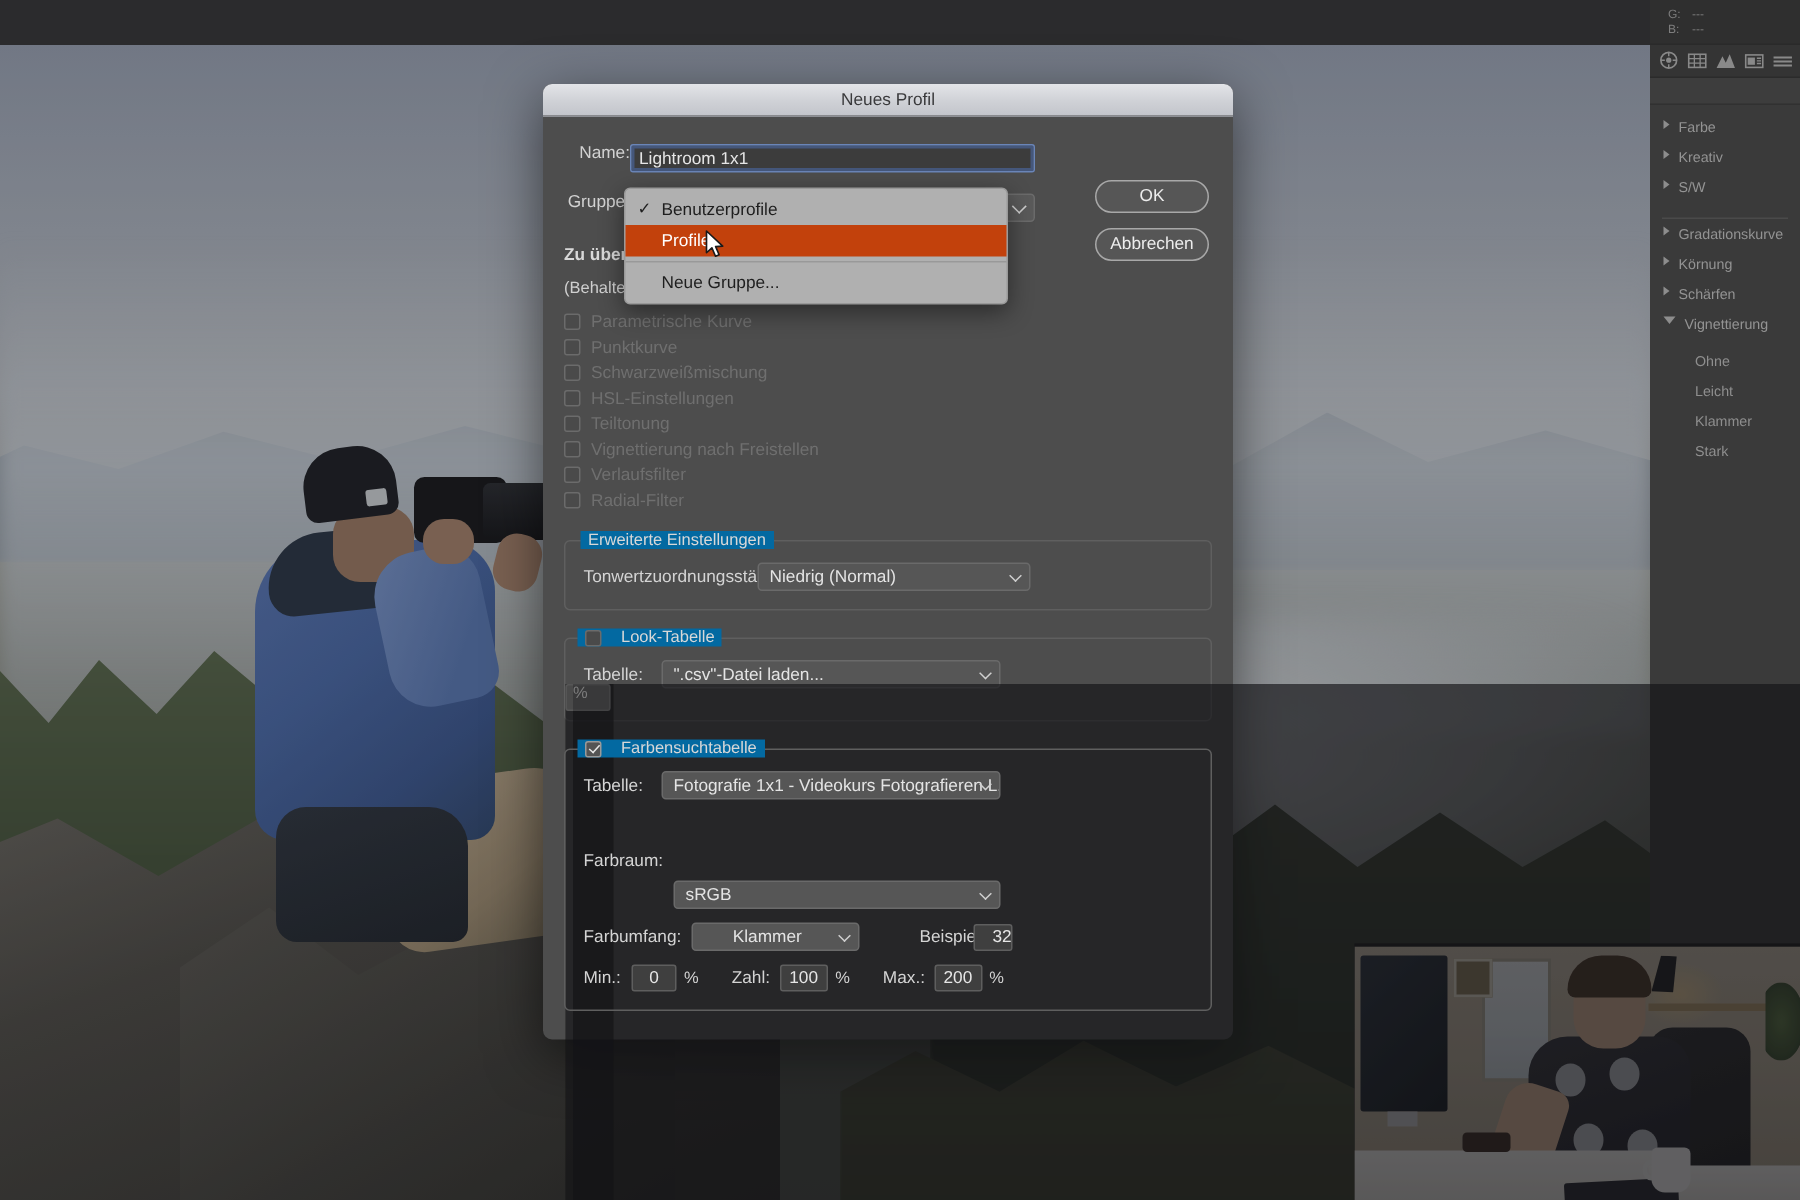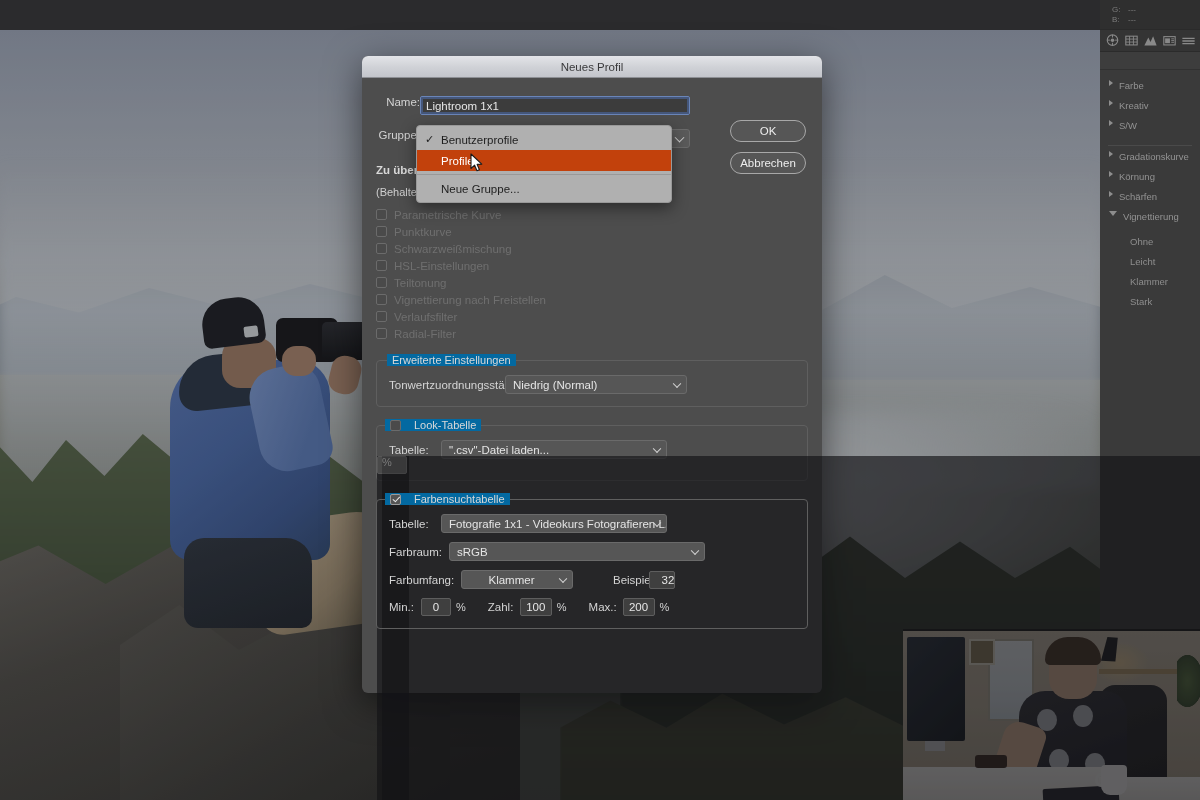--- a/index.html
+++ b/index.html
@@ -582,21 +582,21 @@
         <div class="frow">
           <span class="flab" style="width:52px;">Tabelle:</span>
           <div class="combo" style="width:226px;">
             <span>Fotografie 1x1 - Videokurs Fotografieren L...</span>
             <span class="chev"></span>
           </div>
         </div>
 
         <div class="frow">
           <span class="flab" style="width:60px;">Farbraum:</span>
-          <div class="combo" style="width:256px;">
+          <div class="combo" style="width:218px;margin-top:45px;">
             <span>sRGB</span>
             <span class="chev"></span>
           </div>
         </div>
 
         <div class="frow">
           <span class="flab" style="width:72px;">Farbumfang:</span>
           <div class="combo" style="width:112px;justify-content:center;">
             <span>Klammer</span>
             <span class="chev"></span>

